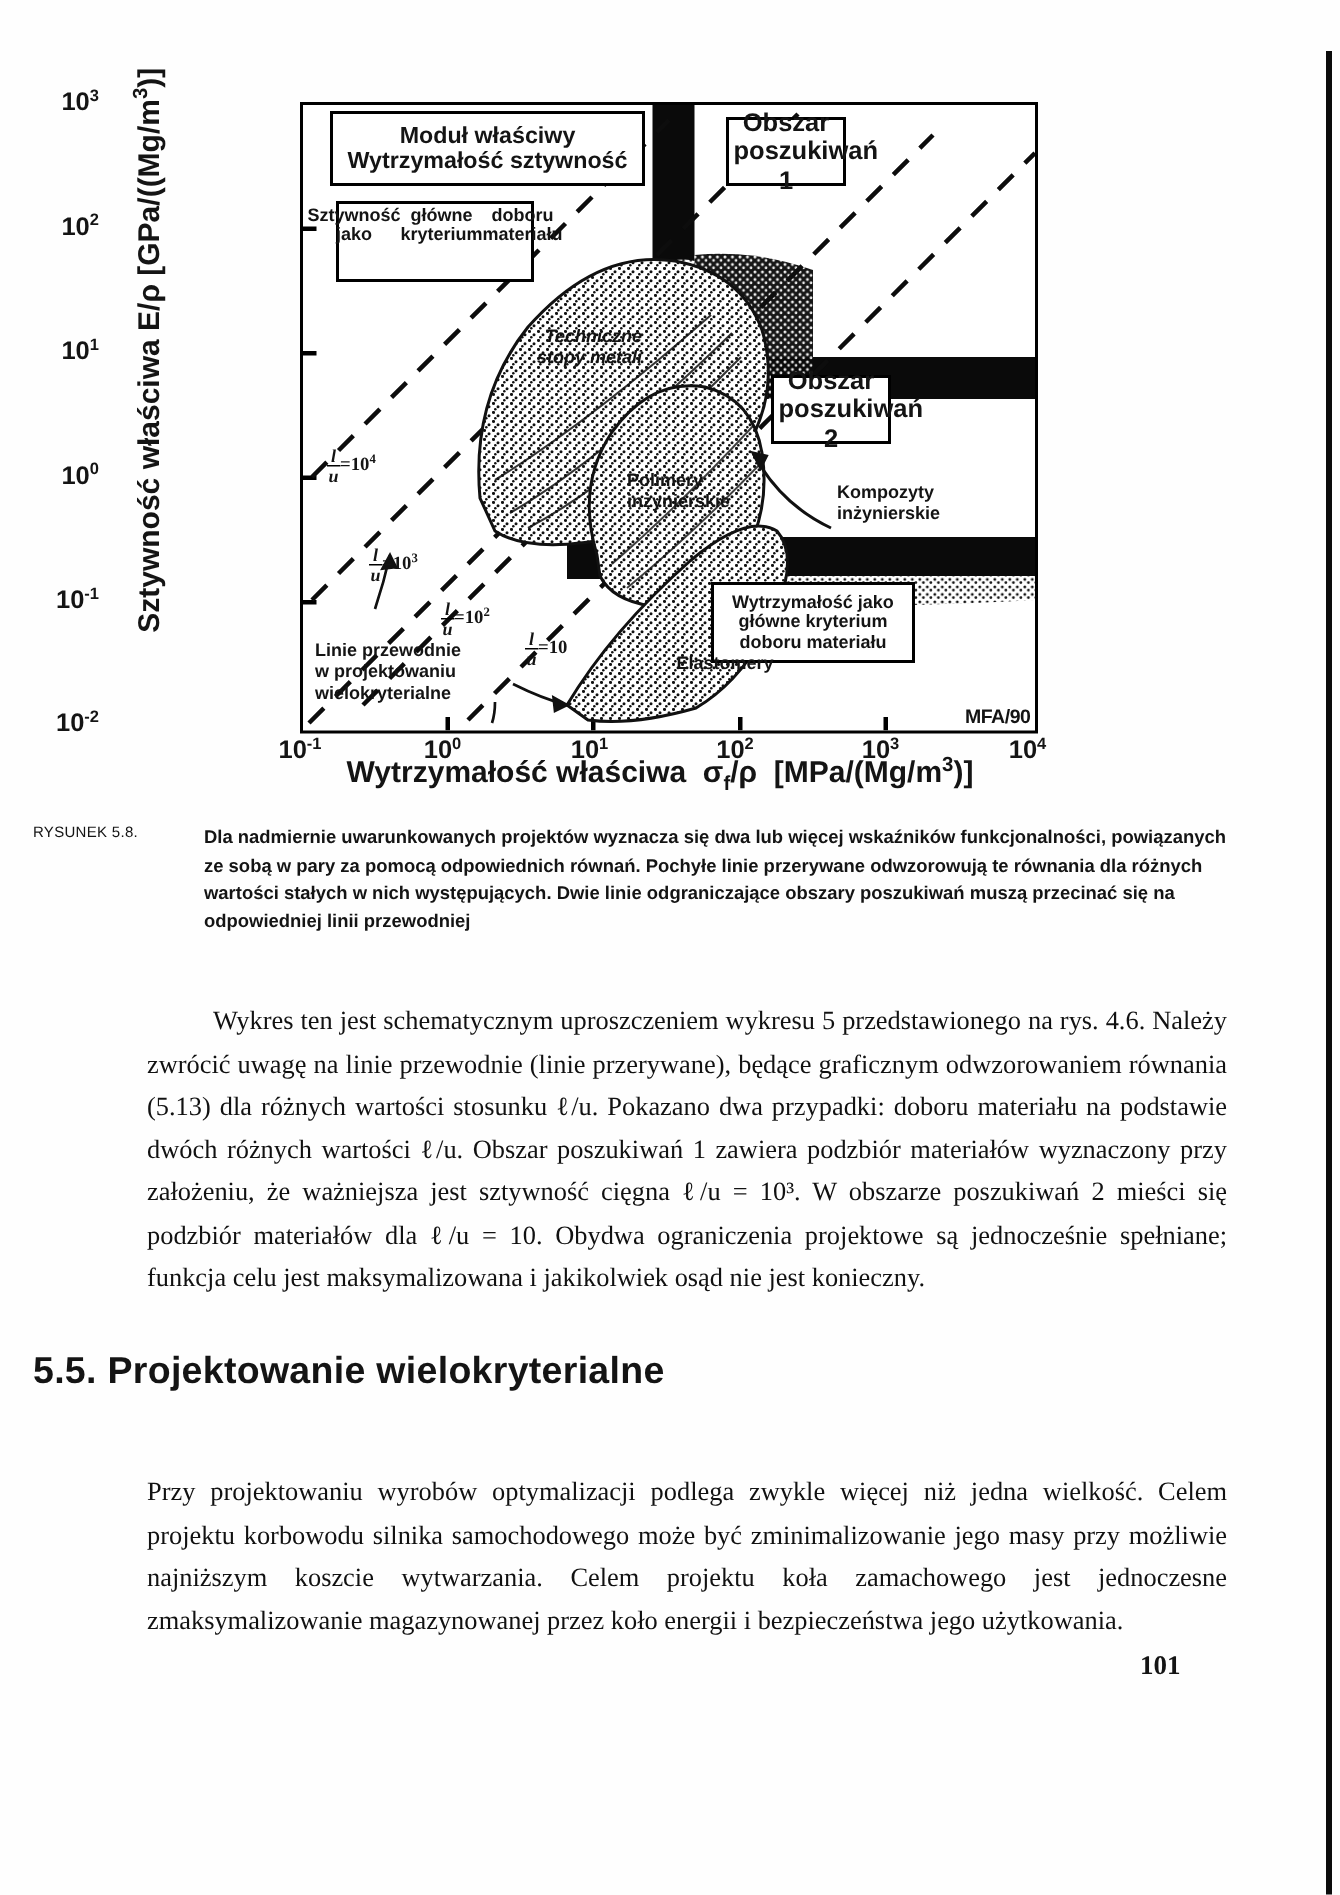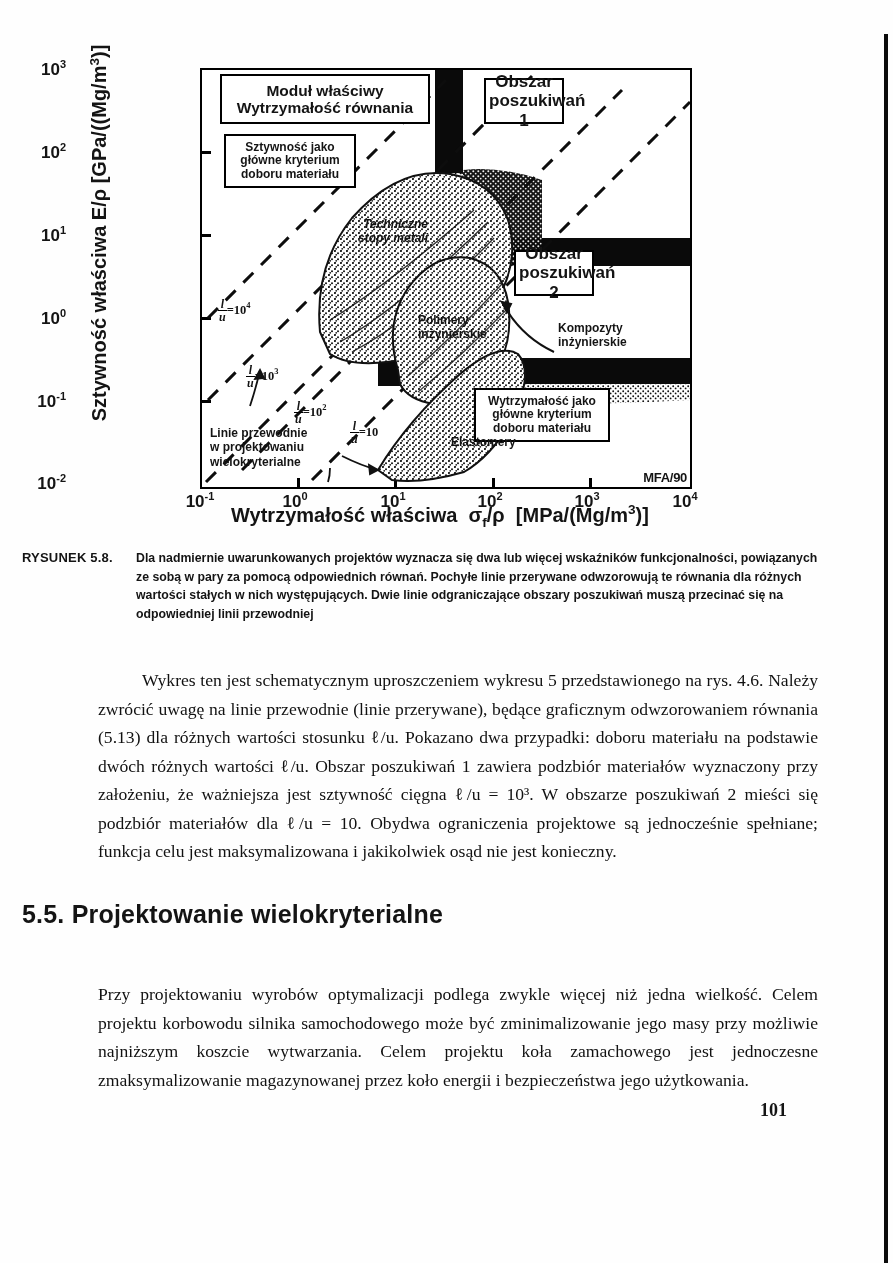--- a/index.html
+++ b/index.html
@@ -169,22 +169,22 @@
     position: absolute;
     left: 22px;
     top: 549px;
     width: 810px;
   }
   .caption-tag {
     position: absolute;
     left: 0px;
     top: 1px;
     font-family: "Liberation Sans", sans-serif;
-    font-weight: bold;
-    font-size: 13px;
+    font-weight: normal;
+    font-size: 10px;
     letter-spacing: 0.2px;
   }
   .caption-body {
     margin-left: 114px;
     font-family: "Liberation Sans", sans-serif;
     font-weight: bold;
     font-size: 12.3px;
     line-height: 1.52;
     width: 690px;
   }
@@ -328,24 +328,24 @@
           <path d="M48,336 Q54,318 58,300"></path>
           <path d="M58,300 l4,8 l-9,1 z" fill="#111"></path>
           <path d="M140,386 Q160,396 176,400"></path>
           <path d="M176,400 l-8,4 l-1,-9 z" fill="#111"></path>
           <path d="M128,398 Q128,406 126,412"></path>
         </g>
       </svg>
 
       <div class="pbox pbox-title" style="left:18px; top:4px; width:210px; height:50px; display:flex; flex-direction:column; justify-content:center;">
         <div>Moduł właściwy</div>
-        <div>Wytrzymałość równania</div>
-      </div>
-
-      <div class="pbox pbox-small" style="left:22px; top:64px; width:132px; height:54px; display:flex; flex-direction:column; justify-content:center;">
+        <div>Wytrzymałość sztywność</div>
+      </div>
+
+      <div class="pbox pbox-small" style="left:22px; top:64px; width:132px; height:54px; display:flex; flex-direction:row; justify-content:center;">
         <div>Sztywność jako</div>
         <div>główne kryterium</div>
         <div>doboru materiału</div>
       </div>
 
       <div class="pbox pbox-small" style="left:272px; top:306px; width:136px; height:54px; display:flex; flex-direction:column; justify-content:center;margin-top:12px;">
         <div>Wytrzymałość jako</div>
         <div>główne kryterium</div>
         <div>doboru materiału</div>
       </div>

